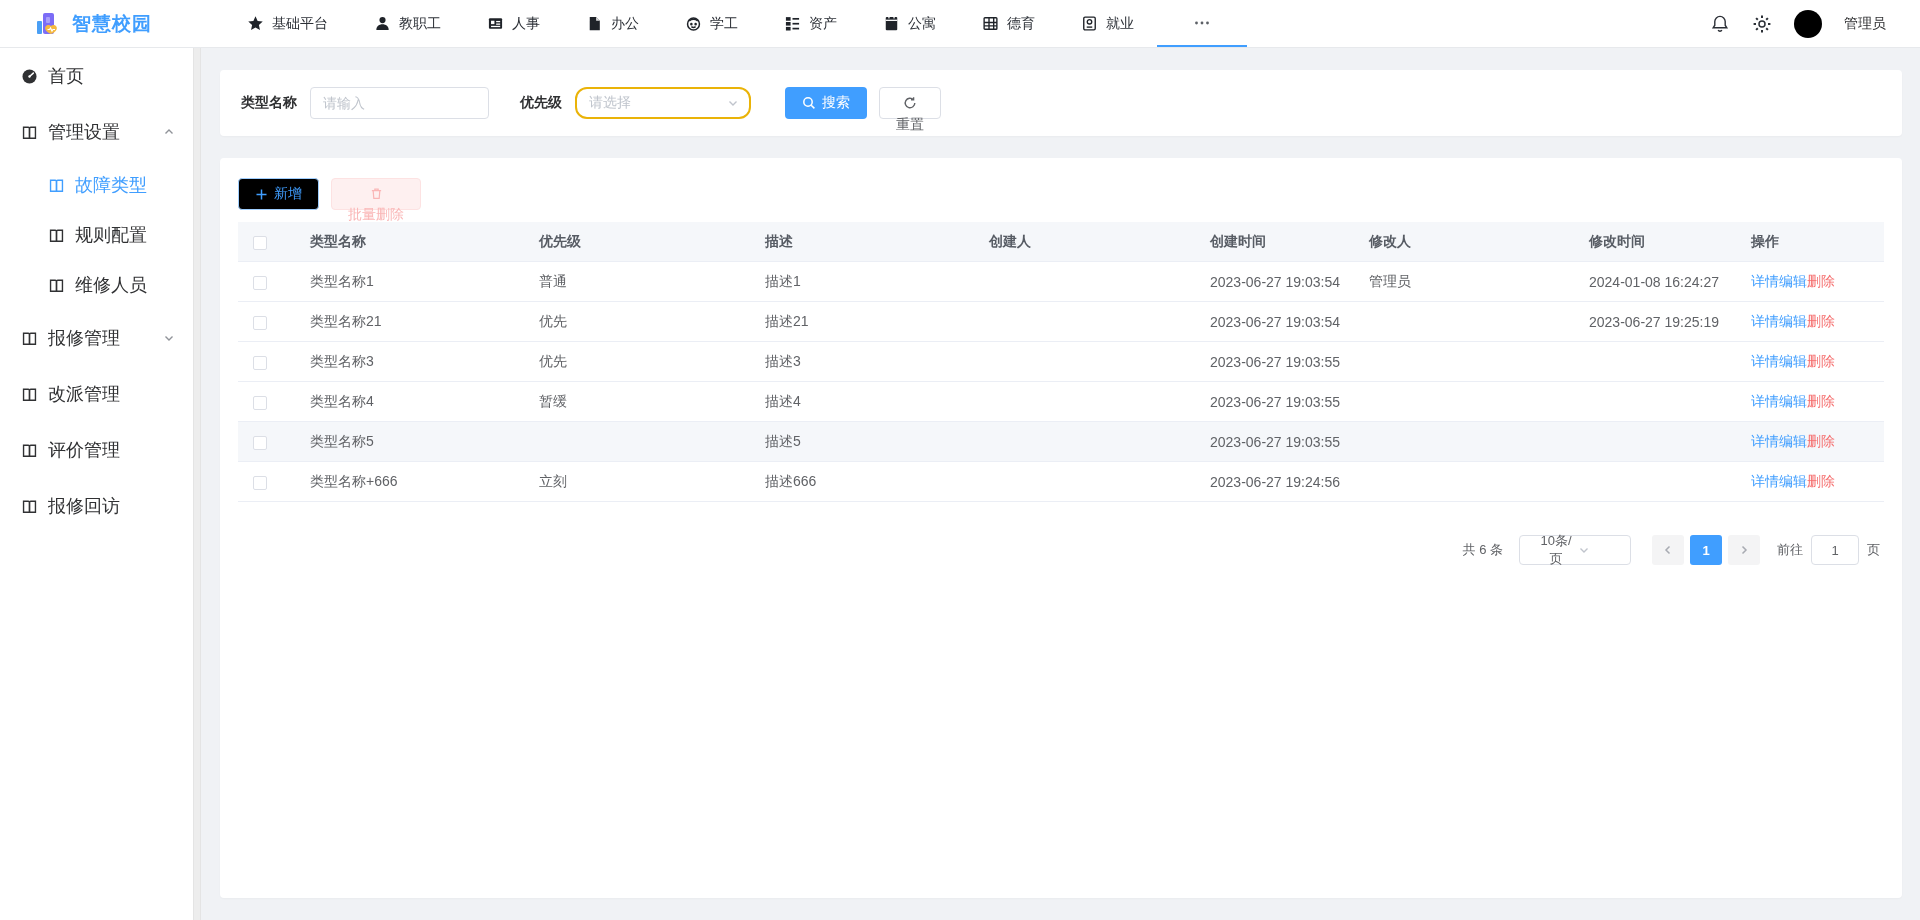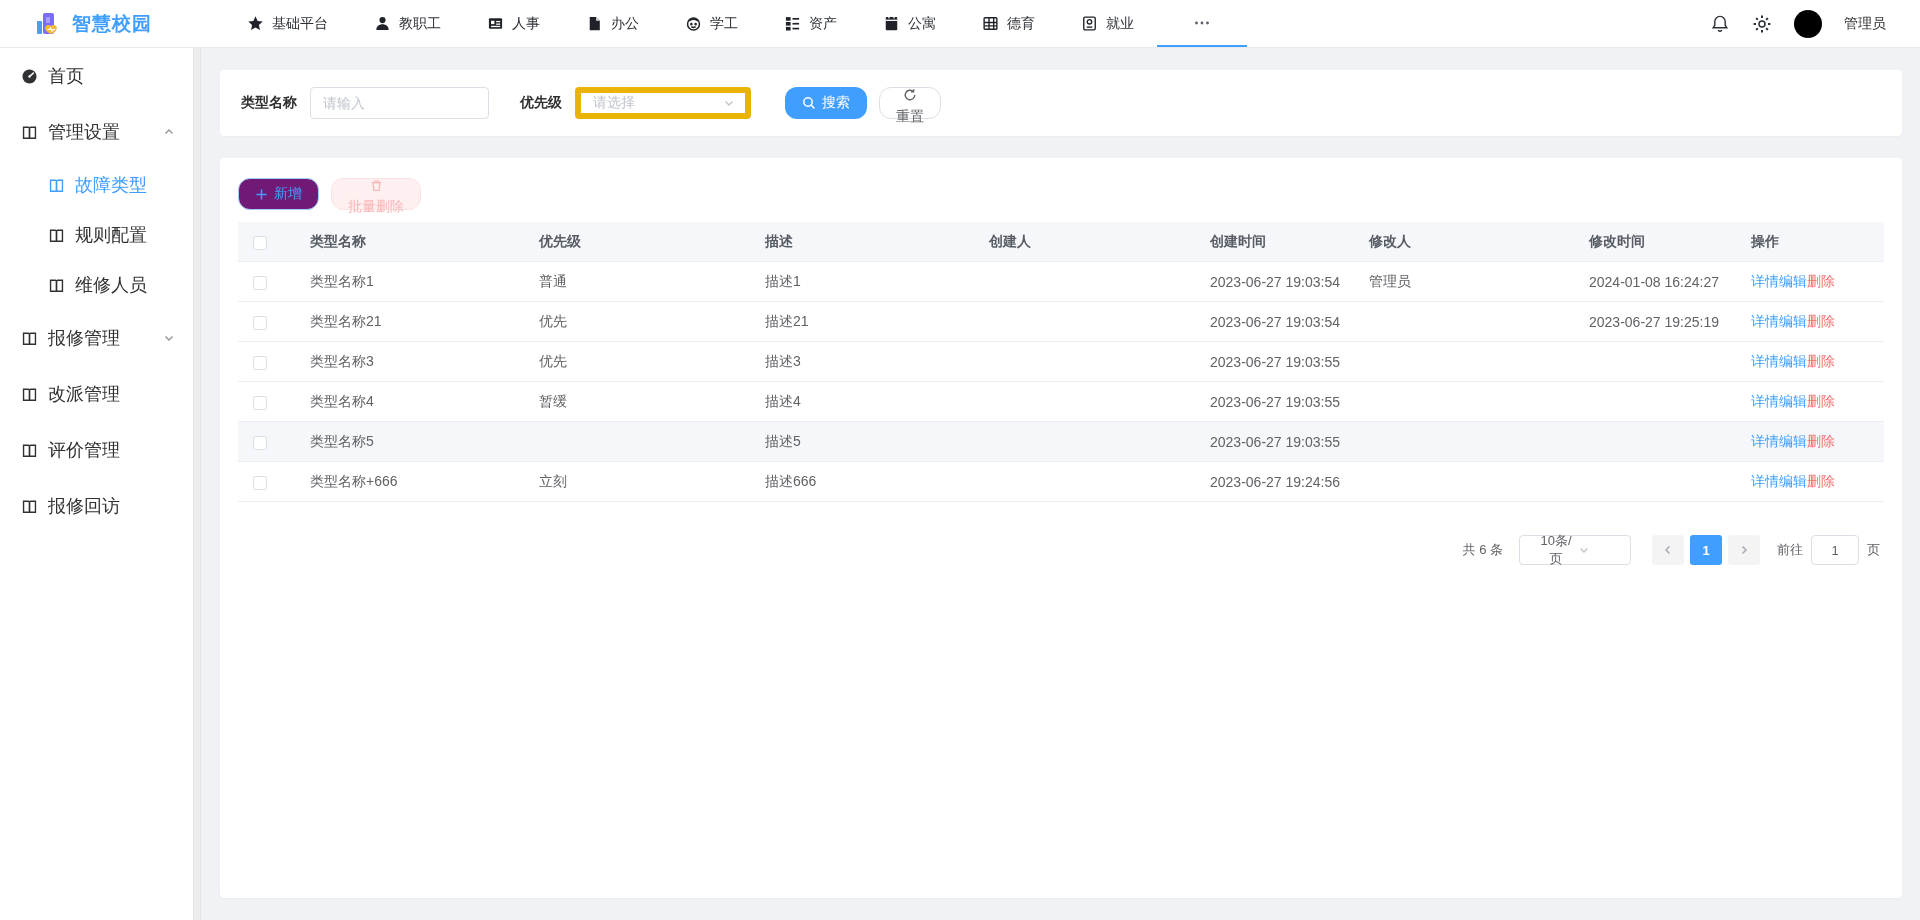--- a/index.html
+++ b/index.html
@@ -59,35 +59,35 @@
   }
   .f-label { font-weight:bold; color:#303133; margin-right:13px; white-space:nowrap; }
   .text-input {
     width:179px; height:32px; border:1px solid #dcdfe6; border-radius:4px;
     padding:0 12px; font-size:14px; color:#606266; outline:none;
     font-family:"Liberation Sans","DejaVu Sans",sans-serif;
   }
   .text-input::placeholder { color:#bfc4cc; }
   .sel-label { margin-left:31px; }
   .select-box {
-    width:176px; height:32px; border:6px solid #eab308; border-radius:4px;
+    width:176px; height:32px; border:2px solid #eab308; border-radius:12px;
     display:flex; align-items:center; padding:0 10px 0 12px; cursor:pointer; background:#fff;
   }
   .select-box .ph { color:#bfc4cc; flex:1; font-size:14px; }
   .select-box .chev { color:#c0c4cc; }
   .btn {
-    height:32px; border-radius:12px; display:inline-flex; align-items:center; gap:6px;
-    padding:0 16px; font-size:14px; cursor:pointer; border:1px solid transparent; white-space:nowrap;
+    height:32px; border-radius:4px; display:inline-flex; align-items:center; gap:6px;
+    padding:8px 16px; font-size:14px; cursor:pointer; border:1px solid transparent; white-space:nowrap;
   }
   .btn-primary { background:#409eff; color:#fff; margin-left:34px; }
   .btn-plain { background:#fff; color:#606266; border-color:#dcdfe6; margin-left:12px;flex-direction:column; }
 
   .table-card { margin:22px 18px 0 18px; height:740px; padding:20px 18px 0 18px; position:relative; }
   .toolbar { display:flex; align-items:center; margin-bottom:12px; }
-  .btn-add { background:#701a75; color:#409eff; border-color:#a0cfff; }
+  .btn-add { background:#000000; color:#409eff; border-color:#a0cfff; }
   .btn-batch-del { background:#fef0f0; color:#fab6b6; border-color:#fde2e2; margin-left:12px; cursor:not-allowed;flex-direction:column; }
 
   .grid-table { width:1646px; font-size:14px; color:#606266; }
   .trow {
     display:grid;
     grid-template-columns:58px 229px 226px 224px 221px 159px 220px 162px 1fr;
     align-items:center; height:40px; border-bottom:1px solid #ebeef5;
   }
   .thead { background:#f5f7fa; color:#575c64; font-weight:bold; border-bottom:1px solid #ebeef5; }
   .tcell { padding-left:14px; overflow:hidden; white-space:nowrap; }

